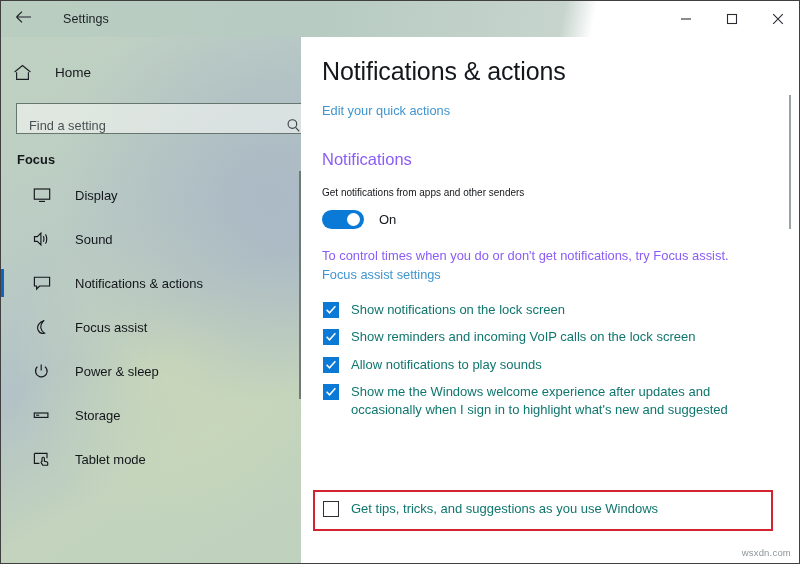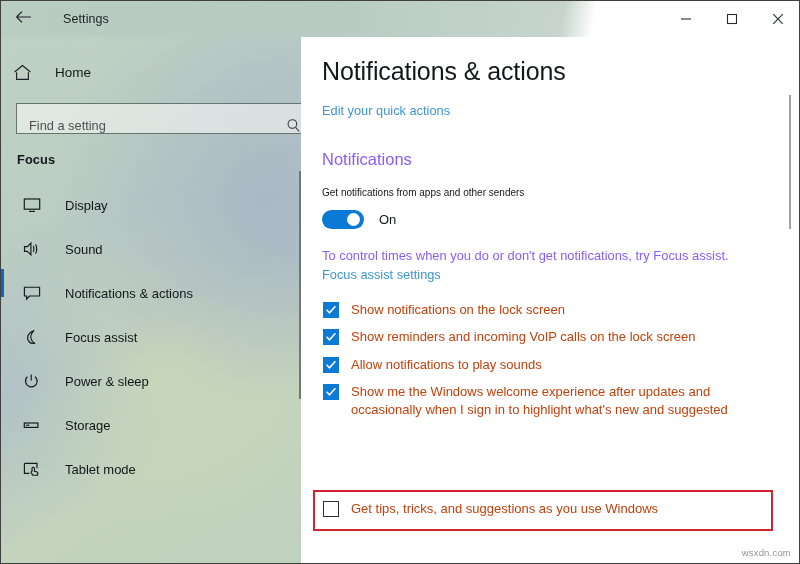--- a/index.html
+++ b/index.html
@@ -114,24 +114,24 @@
     color: #14171b;
     margin: 18px 0 0 16px;
     letter-spacing: 0.1px;
   }
 
   .navlist { margin-top: 10px; }
 
   .navitem {
     position: relative;
     display: flex;
-    align-items: flex-end;
+    align-items: center;
     height: 36px;
     margin-top: 8px;
-    padding-left: 22px;
+    padding-left: 32px;
   }
   .navitem .accent {
     position: absolute;
     left: 0; top: 4px;
     width: 3px; height: 28px;
     background: #0c66c2;
     display: none;
   }
   .navitem.selected .accent { display: block; }
   .nav-icon {
@@ -244,21 +244,21 @@
     margin-top: 1px;
   }
   .cb svg { position: absolute; top: 2px; left: 2px; }
   .cb.unchecked {
     background: #ffffff;
     border: 1.5px solid #2c2f33;
   }
   .check-label {
     font-size: 13px;
     line-height: 17.5px;
-    color: #c2410c;
+    color: #0f766e;
     margin-left: 12px;
     max-width: 400px;
   }
 
   .red-box {
     position: absolute;
     left: 12px;
     top: 453px;
     width: 460px;
     height: 41px;

